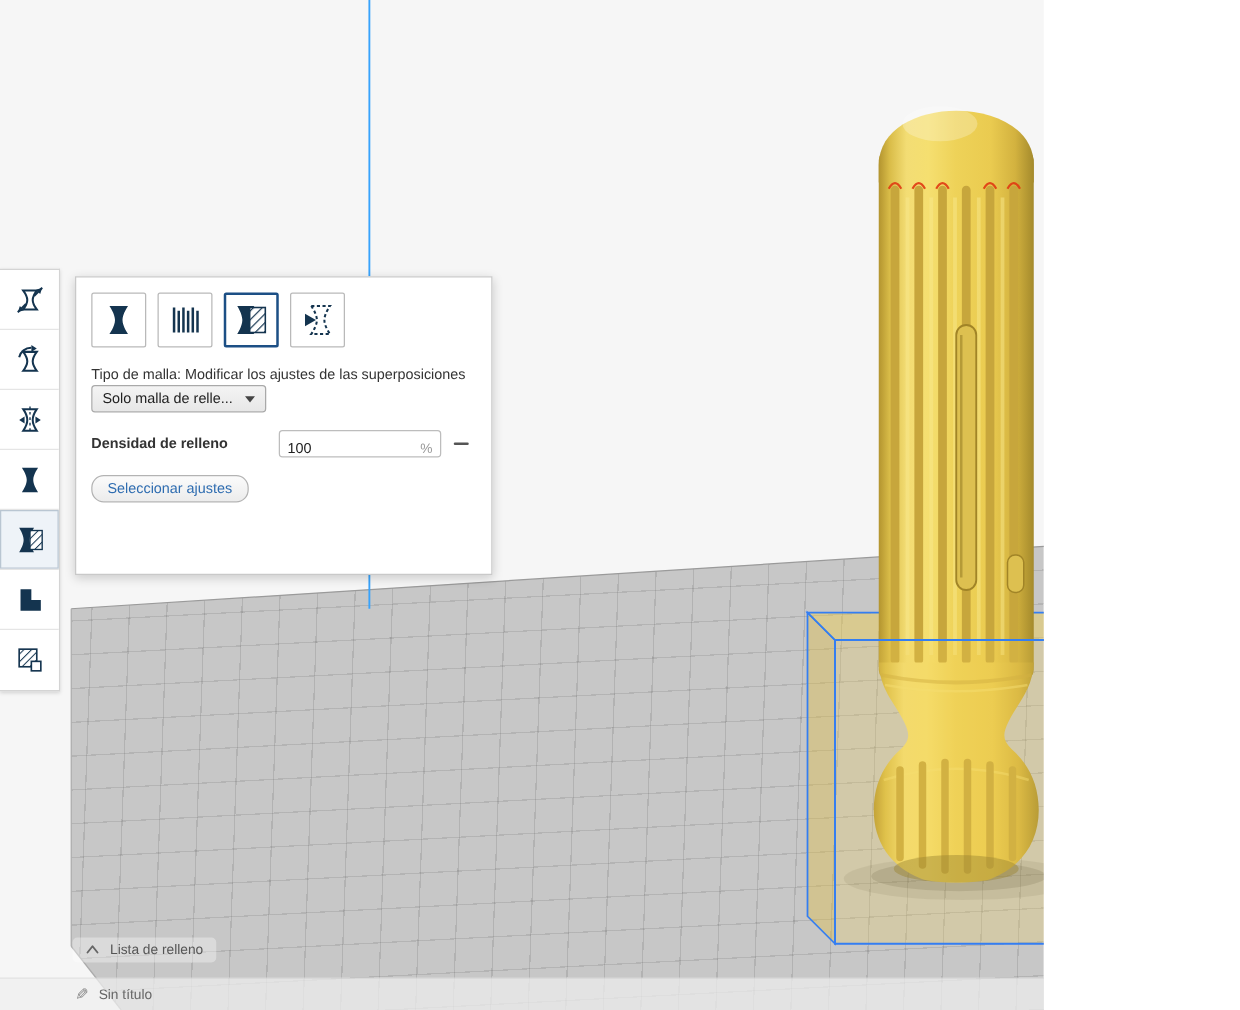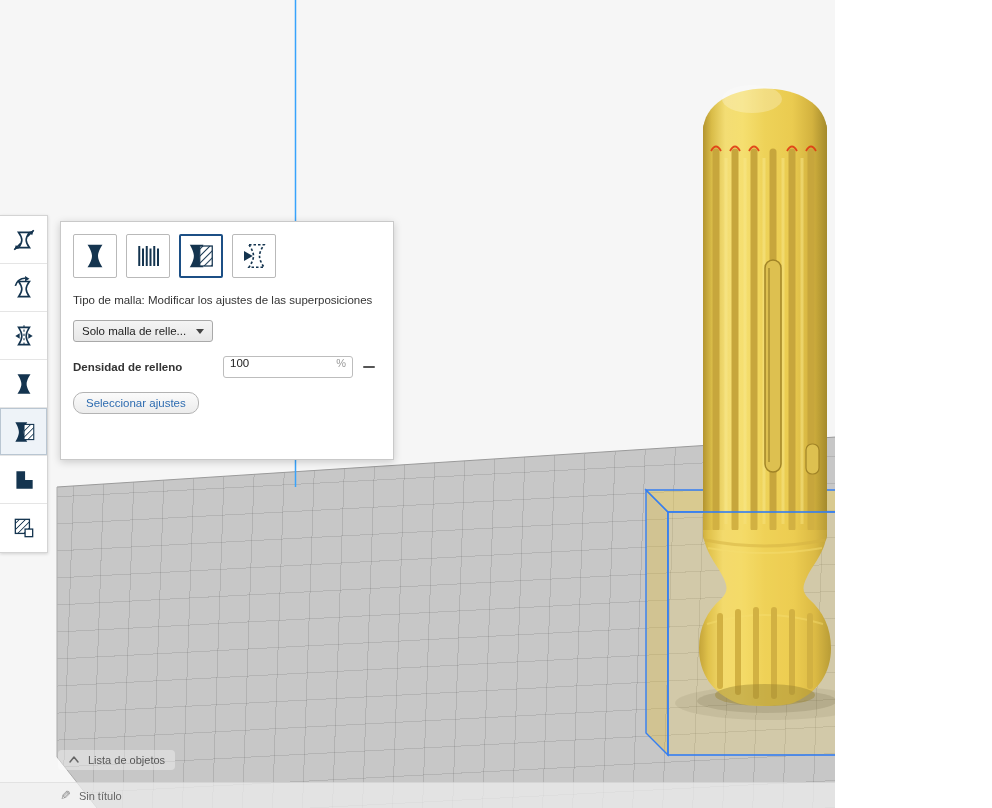--- a/index.html
+++ b/index.html
@@ -14,26 +14,26 @@
   .toolbar{position:absolute;left:0;top:215px;width:47px;background:#fff;border:1px solid #d4d4d4;border-left:none;box-shadow:0 1px 3px rgba(0,0,0,.15);}
   .tool{width:100%;height:48px;display:flex;align-items:center;justify-content:center;border-bottom:1px solid #e5e5e5;background:#fff;cursor:pointer;box-sizing:border-box;}
   .tool:last-child{border-bottom:none;}
   .tool.selected{background:#eef3f8;box-shadow:inset 0 0 0 1px #b9c6d2;}
   
   .panel{position:absolute;left:60px;top:221px;width:334px;height:239px;box-sizing:border-box;background:#fff;border:1px solid #c9c9c9;box-shadow:0 2px 8px rgba(0,0,0,.18);padding:12px;}
   .mesh-btns{display:flex;gap:9px;}
   .mesh-btn{width:44px;height:44px;box-sizing:border-box;border:1px solid #b9b9b9;background:#fff;display:flex;align-items:center;justify-content:center;border-radius:2px;cursor:pointer;}
   .mesh-btn.selected{border:2px solid #1c4f85;}
   .mesh-text{margin-top:16px;font-size:11.5px;color:#333;}
-  .dropdown{margin-top:14px;width:140px;height:22px;box-sizing:border-box;background:linear-gradient(#f4f4f4,#e7e7e7);border:1px solid #a9a9a9;border-radius:3px;display:flex;align-items:center;padding:0 8px;font-size:11.5px;color:#222;cursor:pointer;}
+  .dropdown{margin-top:2px;width:140px;height:22px;box-sizing:border-box;background:linear-gradient(#f4f4f4,#e7e7e7);border:1px solid #a9a9a9;border-radius:3px;display:flex;align-items:center;padding:0 8px;font-size:11.5px;color:#222;cursor:pointer;}
   .caret{margin-left:auto;width:0;height:0;border-left:4px solid transparent;border-right:4px solid transparent;border-top:5px solid #444;}
   .row{display:flex;align-items:center;margin-top:14px;}
   .row+.row{margin-top:6px;}
   .lbl{width:150px;font-size:11.5px;color:#333;font-weight:bold;}
-  .ctl{width:130px;height:22px;box-sizing:border-box;border:1px solid #bdbdbd;border-radius:3px;background:#fff;display:flex;align-items:flex-start;padding:0 6px;font-size:11.5px;}
+  .ctl{width:130px;height:22px;box-sizing:border-box;border:1px solid #bdbdbd;border-radius:3px;background:#fff;display:flex;align-items:flex-end;padding:0 6px;font-size:11.5px;}
   input.val{border:none;outline:none;width:88px;font-size:11.5px;font-family:inherit;color:#222;padding:0;background:transparent;}
   .unit{margin-left:auto;color:#999;font-size:11px;}
   .chev{margin-left:auto;width:7px;height:7px;border-right:1.5px solid #555;border-bottom:1.5px solid #555;transform:rotate(45deg);margin-top:-4px;}
   .minus-btn{margin-left:10px;width:14px;height:14px;display:flex;align-items:center;cursor:pointer;}
   .minus-bar{width:12px;height:2px;background:#555;border-radius:1px;}
   .select-btn{margin-top:14px;display:inline-block;padding:4px 12px;background:linear-gradient(#fbfbfb,#ececec);border:1px solid #b3b3b3;border-radius:10px;font-size:11.5px;color:#2e6cb0;cursor:pointer;}
   
   .objlist{position:absolute;left:58px;top:750px;display:flex;align-items:center;gap:8px;padding:4px 10px;background:rgba(255,255,255,.35);border-radius:4px;color:#555;font-size:11px;cursor:pointer;}
   .bottombar{position:absolute;left:0;top:782px;width:992px;height:26px;box-sizing:border-box;background:rgba(238,238,238,.72);border-top:1px solid rgba(0,0,0,.06);display:flex;align-items:center;padding-left:60px;gap:8px;color:#666;font-size:11px;}
   .pencil{color:#888;font-size:13px;transform:scaleX(-1);}
@@ -254,21 +254,21 @@
     </div>
 
 
     <div class="select-btn">Seleccionar ajustes</div>
   </div>
 
   <div class="objlist">
     <svg width="12" height="12" viewBox="0 0 12 12">
       <path d="M2 8 L6 3 L10 8" fill="none" stroke="#666" stroke-width="1.5" stroke-linecap="round" stroke-linejoin="round"></path>
     </svg>
-    <span>Lista de objetos</span>
+    <span>Lista de relleno</span>
   </div>
 
   <div class="bottombar">
     <span class="pencil">✎</span>
     <span>Sin título</span>
   </div>
 
 </div>
 
 </body></html>

